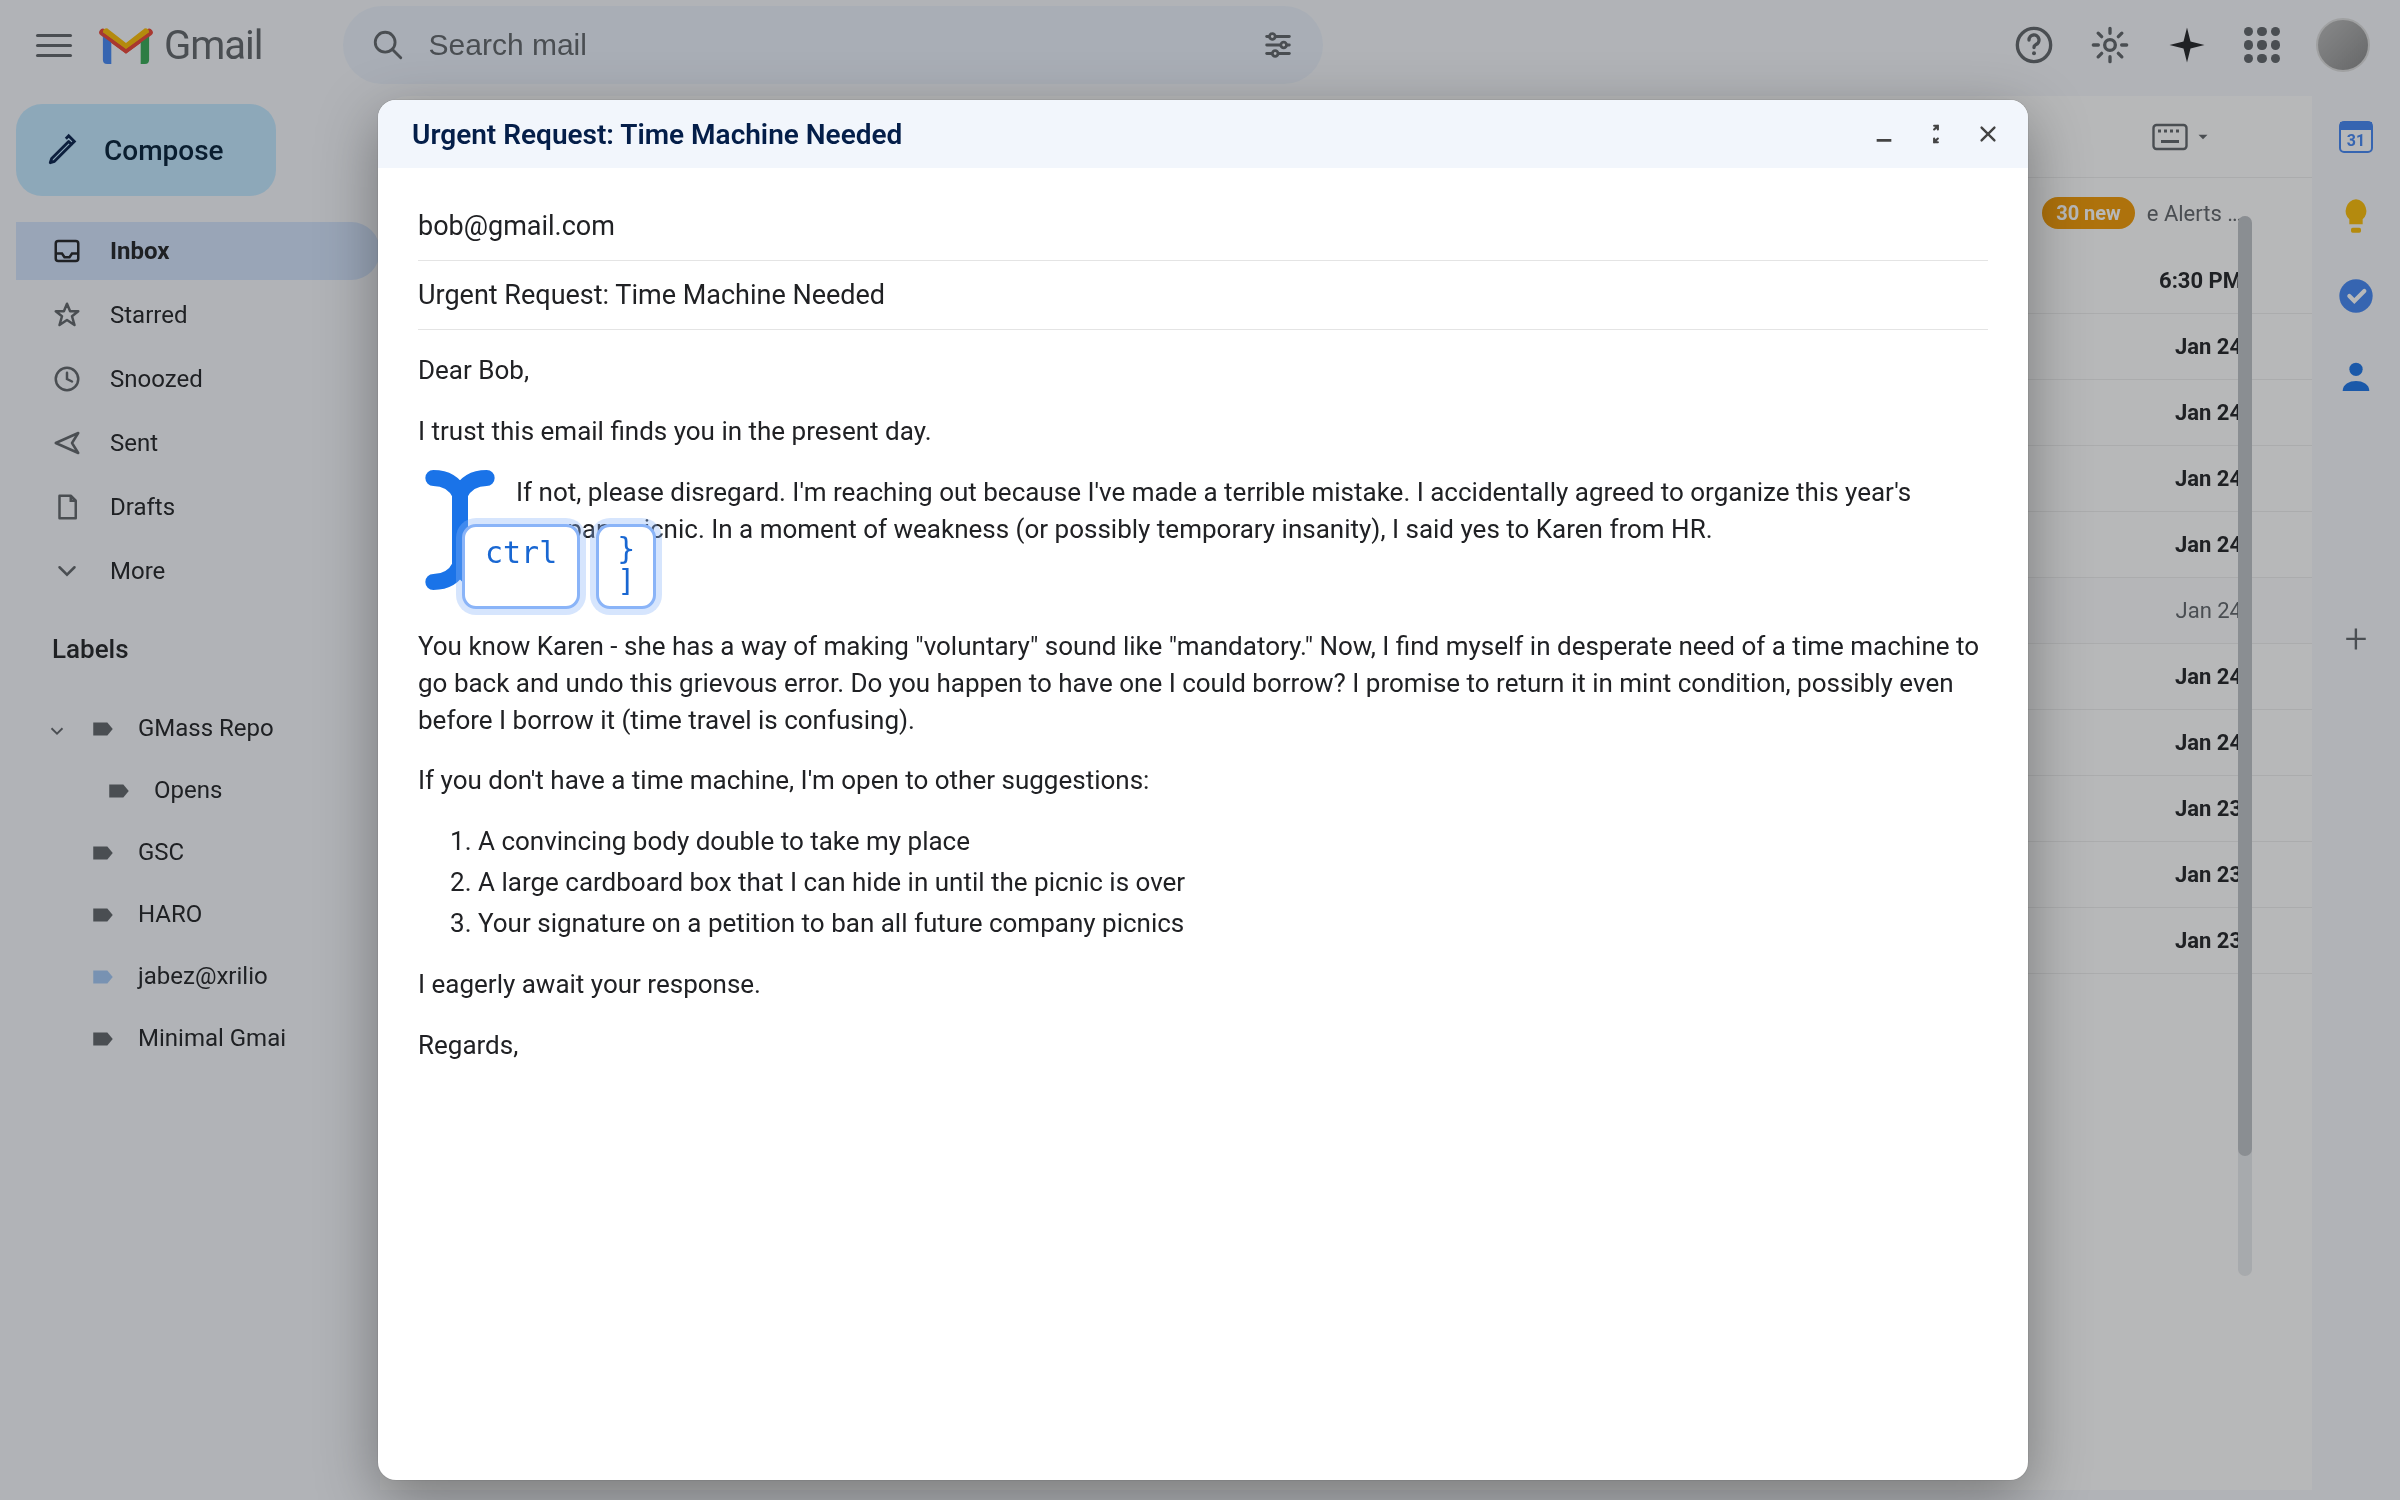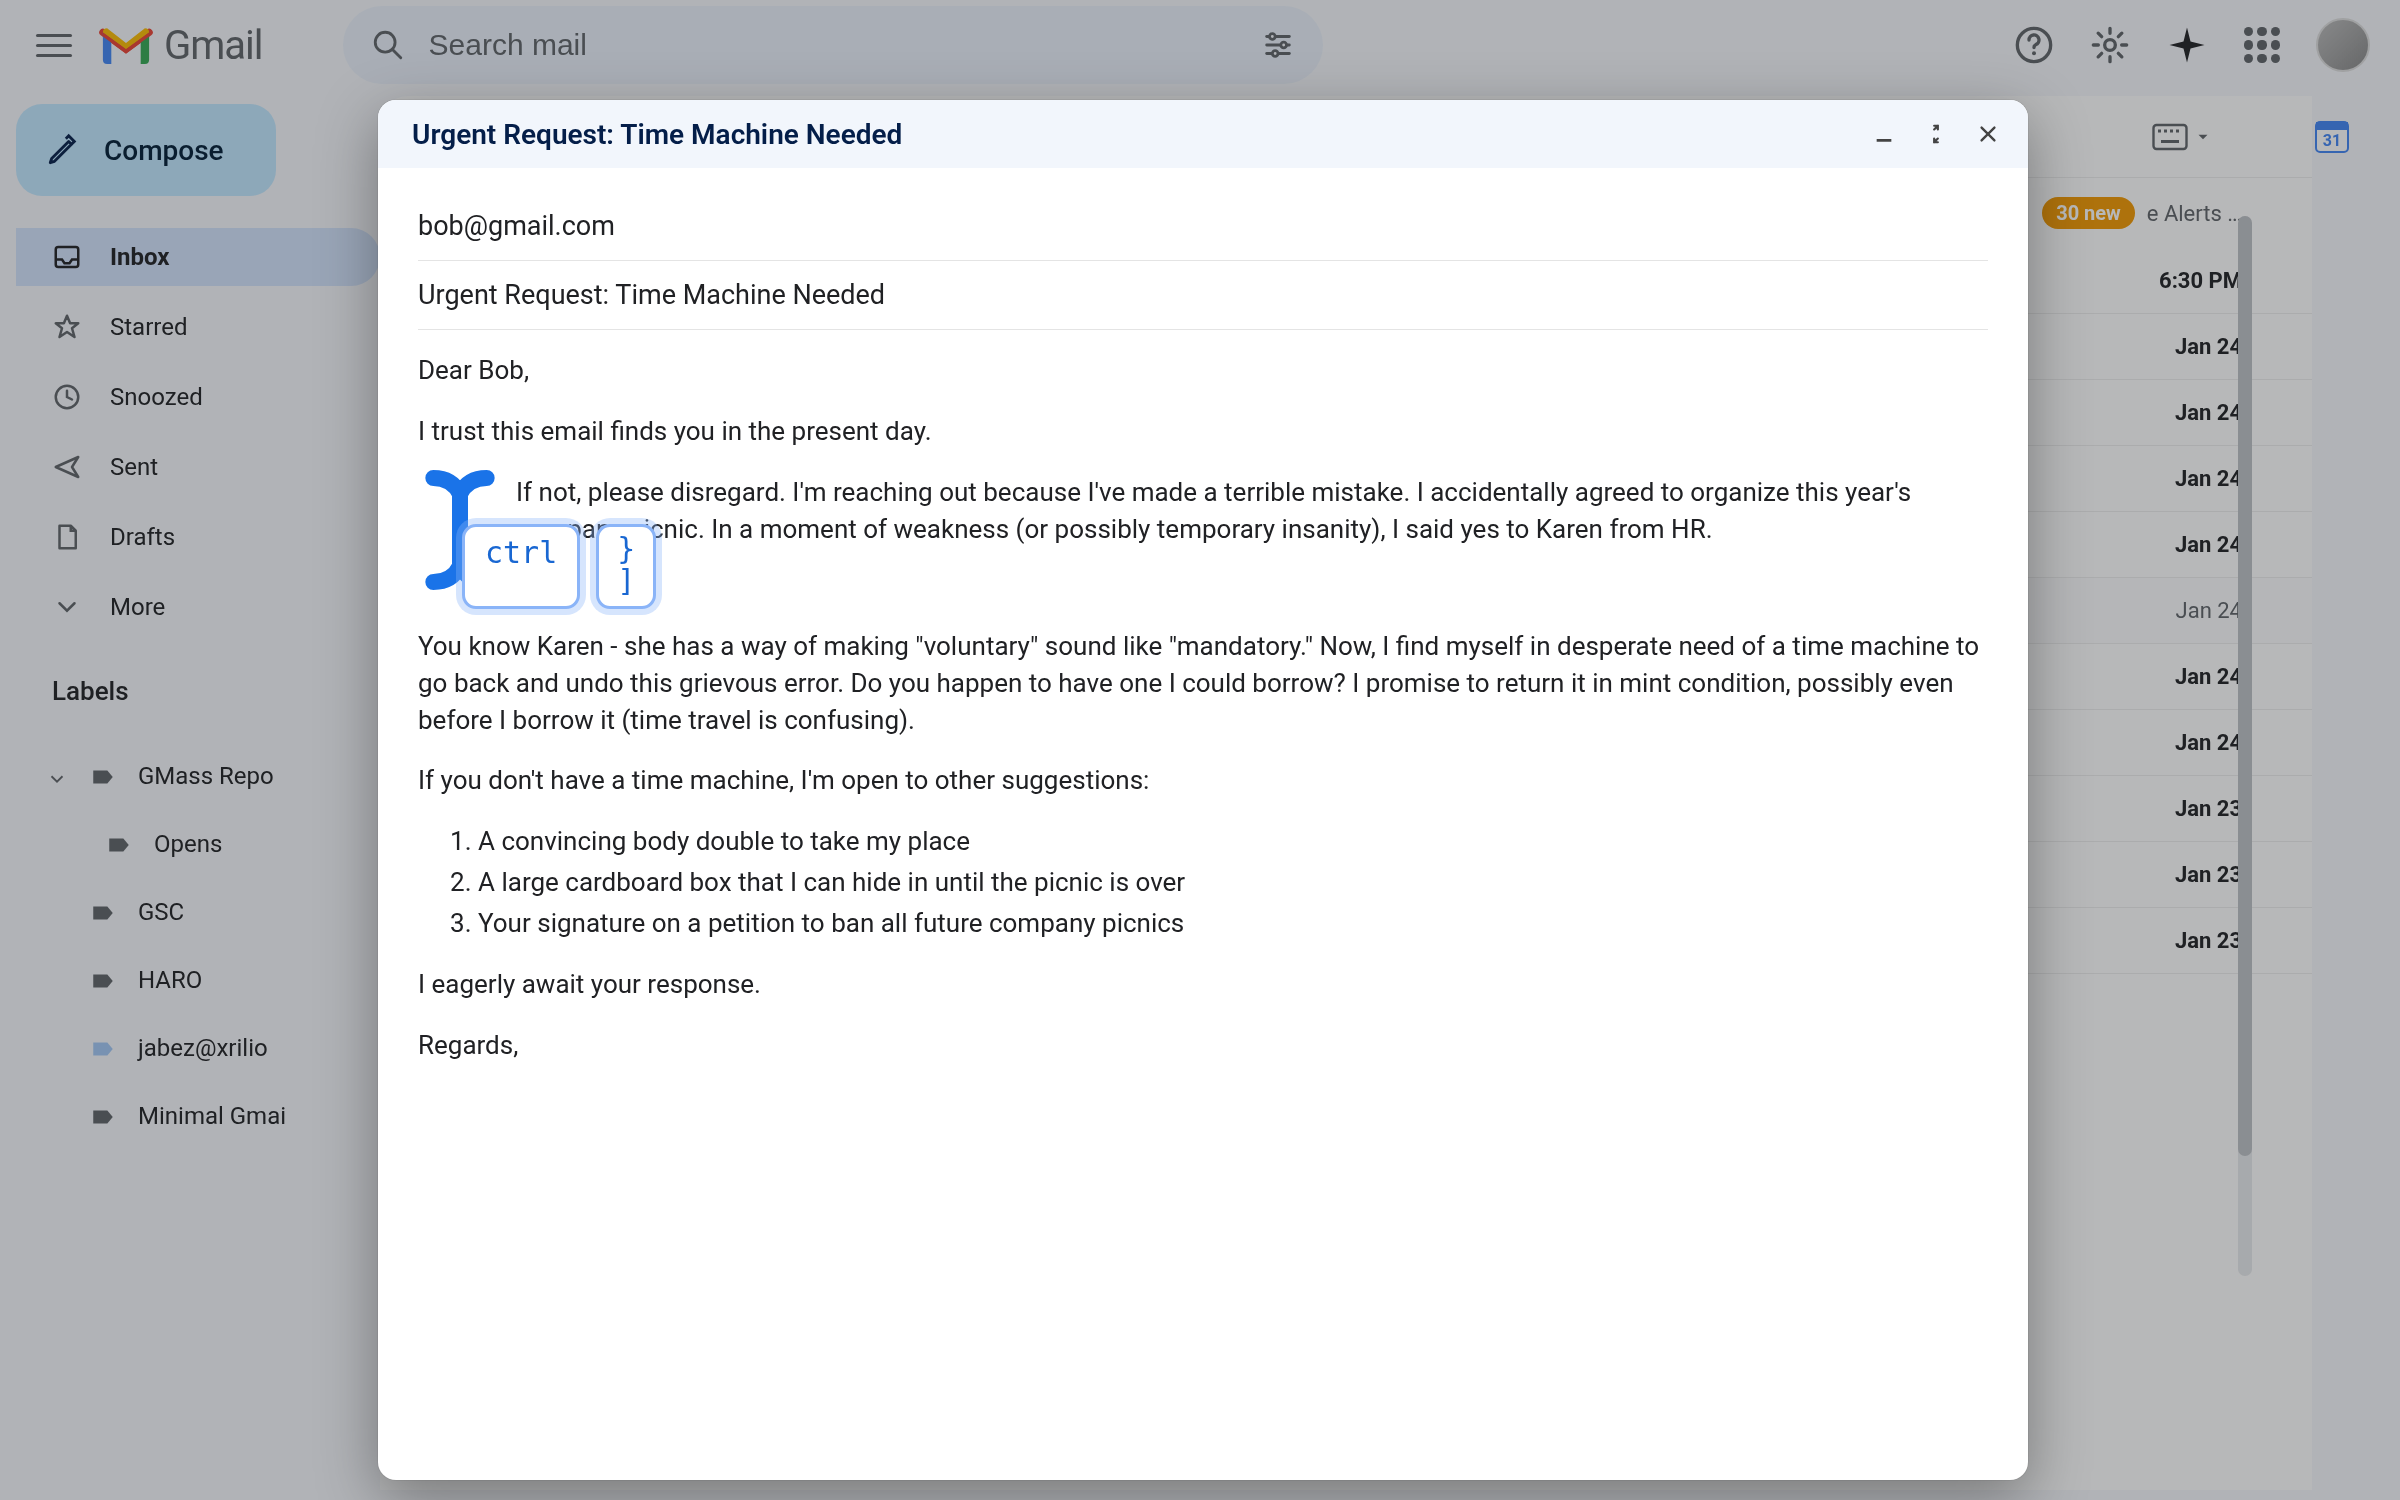--- a/index.html
+++ b/index.html
@@ -15,40 +15,40 @@
 .search-input { flex: 1; border: none; background: transparent; font-size: 30px; color: #5f6368; outline: none; }
 .search-input::placeholder { color: #5f6368; }
 .tune-icon { width: 34px; height: 34px; }
 .topbar-right { margin-left: auto; display: flex; align-items: center; gap: 36px; }
 .top-icon { width: 40px; height: 40px; color: #5f6368; cursor: pointer; }
 .sparkle { width: 42px; height: 42px; }
 .apps-grid { width: 36px; height: 36px; display: grid; grid-template-columns: repeat(3,1fr); grid-template-rows: repeat(3,1fr); gap: 4px; }
 .apps-grid span { background: #5f6368; border-radius: 50%; }
 .avatar { width: 54px; height: 54px; border-radius: 50%; background: linear-gradient(135deg,#bbb,#888); border: 2px solid #ddd; }
 .body-wrap { display: flex; height: calc(1500px - 100px); }
-.sidebar { width: 380px; padding: 14px 0 0 16px; display: flex; flex-direction: column; gap: 12px; overflow: hidden; }
+.sidebar { width: 380px; padding: 14px 0 0 16px; display: flex; flex-direction: column; gap: 6px; overflow: hidden; }
 .compose-btn { width: 260px; height: 92px; background: #c2e7ff; border-radius: 26px; display: flex; align-items: center; gap: 24px; padding-left: 30px; font-size: 28px; font-weight: 500; color: #001d35; cursor: pointer; margin-bottom: 20px; }
 .compose-btn svg { width: 34px; height: 34px; }
 .nav-item { height: 58px; display: flex; align-items: center; gap: 28px; padding-left: 36px; border-radius: 0 29px 29px 0; font-size: 24px; color: #202124; cursor: pointer; text-align: center; }
 .nav-item.active { background: #d3e3fd; font-weight: 700; }
 .nav-item svg, .nav-item .icon-slot { width: 30px; height: 30px; color: #202124; flex-shrink: 0; }
 .labels-header { font-size: 26px; font-weight: 500; color: #202124; padding: 28px 0 16px 36px; }
 .label-item { height: 56px; display: flex; align-items: flex-end; gap: 22px; padding-left: 30px; font-size: 24px; color: #202124; cursor: pointer; white-space: nowrap; overflow: hidden; }
 .label-item .expand-arrow { width: 22px; color: #5f6368; }
 .label-item.child { padding-left: 90px; }
 .tag-icon { width: 26px; height: 26px; }
 .main-area { flex: 1; position: relative; background: #fff; border-radius: 28px 0 0 0; margin-top: 6px; overflow: hidden; }
 .mail-toolbar { height: 82px; display: flex; align-items: center; justify-content: flex-end; padding-right: 100px; gap: 24px; border-bottom: 1px solid #eee; }
 .kbd-indicator { display: flex; align-items: center; gap: 6px; color: #5f6368; }
 .alerts-wrap { display:flex; align-items:center; gap:12px; color:#5f6368; font-size: 22px; overflow:hidden; white-space: nowrap; }
 .badge { background:#f29900; color:#fff; font-size:20px; font-weight:700; padding:4px 14px; border-radius: 20px; }
 .mail-list { }
 .mail-row { height: 66px; display:flex; align-items:center; justify-content:flex-end; padding-right: 70px; border-bottom:1px solid #eee; font-size: 22px; color:#202124; font-weight: 700; }
 .mail-row.read { font-weight: 400; color:#5f6368; background:#f2f6fc40; }
-.right-rail { width: 88px; display:flex; flex-direction:row; align-items:flex-start; gap: 40px; padding-top: 26px; }
+.right-rail { width: 88px; display:flex; flex-direction:column; align-items:center; gap: 40px; padding-top: 26px; }
 .rail-icon { width: 40px; height: 40px; border-radius: 8px; display:flex; align-items:center; justify-content:center; cursor:pointer; }
 .rail-plus { font-size: 40px; color:#5f6368; font-weight: 300; margin-top: 180px; cursor:pointer; }
 .dim-overlay { position:absolute; inset:0; background: rgba(32,33,36,0.32); pointer-events:none; }
 .compose-window { position:absolute; top:100px; left:378px; width:1650px; height:1380px; background:#fff; border-radius: 18px; box-shadow: 0 18px 60px rgba(0,0,0,.35), 0 0 0 1px rgba(0,0,0,.05); overflow:hidden; display:flex; flex-direction:column; }
 .compose-header { height: 68px; background:#f2f6fc; display:flex; align-items:center; padding: 0 20px 0 34px; gap: 12px; }
 .compose-title { font-size: 28px; font-weight: 600; color:#041e49; flex:1; }
 .win-btn { width: 40px; height:40px; display:flex; align-items:center; justify-content:center; color:#444; cursor:pointer; font-size: 26px; }
 .compose-body { flex:1; padding: 24px 40px 20px 40px; overflow:auto; font-size: 26px; color:#202124; }
 .field-row { padding: 18px 0; border-bottom: 1px solid #e4e4e4; font-size: 27px; color:#202124; }
 .email-content { padding-top: 22px; line-height: 1.42; }

